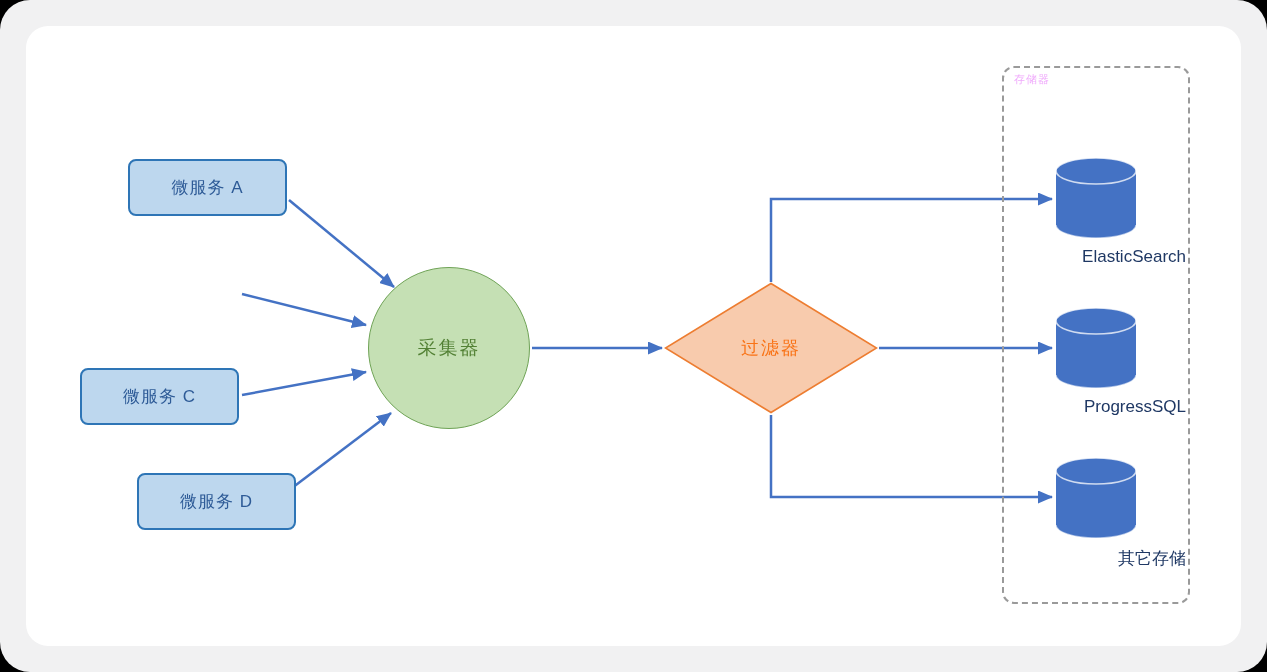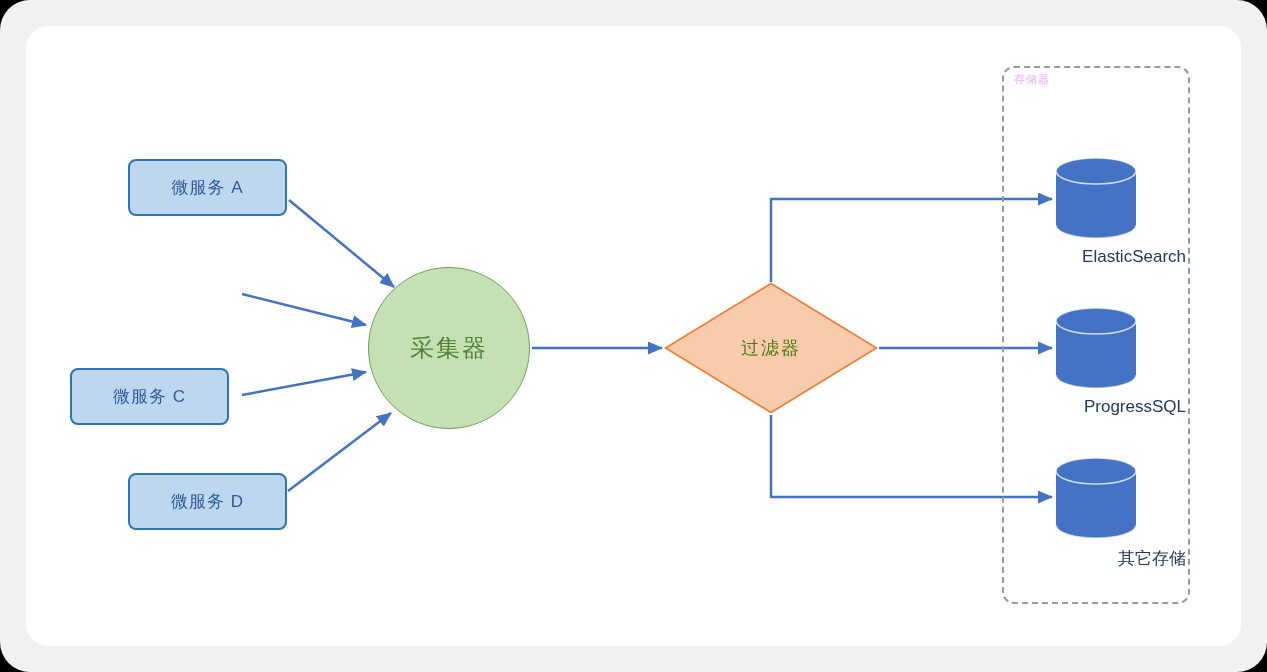--- a/index.html
+++ b/index.html
@@ -13,34 +13,34 @@
   svg.connectors{position:absolute;inset:0;width:100%;height:100%;}
 
   .ms-box{
     position:absolute;width:159px;height:57px;box-sizing:border-box;
     background:#BDD7EE;border:2px solid #2E75B6;border-radius:8px;
     display:flex;align-items:center;justify-content:center;
     color:#2E5B97;font-size:17px;letter-spacing:1px;
   }
   .ms-a{left:128px;top:159px;}
   .ms-b{left:81px;top:264px;}
-  .ms-c{left:70px;top:368px;}
-  .ms-d{left:128px;top:473px;}
+  .ms-c{left:80px;top:368px;}
+  .ms-d{left:137px;top:473px;}
 
   .collector{
     position:absolute;left:368px;top:267px;width:162px;height:162px;box-sizing:border-box;
     background:#C5E0B4;border:1.5px solid #6FA356;border-radius:50%;
     display:flex;align-items:center;justify-content:center;
-    color:#538135;font-size:24px;letter-spacing:2px;
+    color:#538135;font-size:19px;letter-spacing:2px;
   }
 
   .filter{position:absolute;left:664px;top:282px;width:214px;height:132px;}
   .filter .label{
     position:absolute;inset:0;display:flex;align-items:center;justify-content:center;
-    color:#4d7c0f;font-size:18px;letter-spacing:2px;
+    color:#f97316;font-size:18px;letter-spacing:2px;
   }
 
   .storage-group{
     position:absolute;left:1002px;top:66px;width:188px;height:538px;box-sizing:border-box;
     border:2px dashed #9a9a9a;border-radius:12px;
   }
   .storage-group .group-label{
     position:absolute;left:10px;top:4px;color:#f0abfc;font-size:11px;letter-spacing:1px;
   }
 

